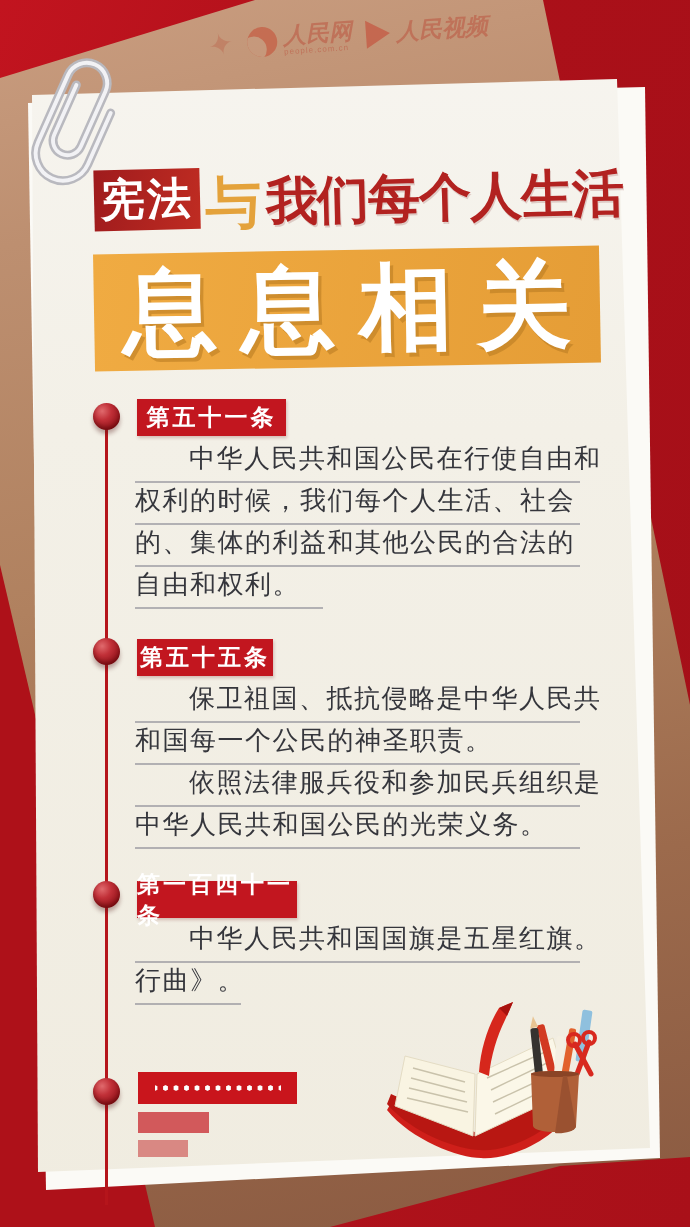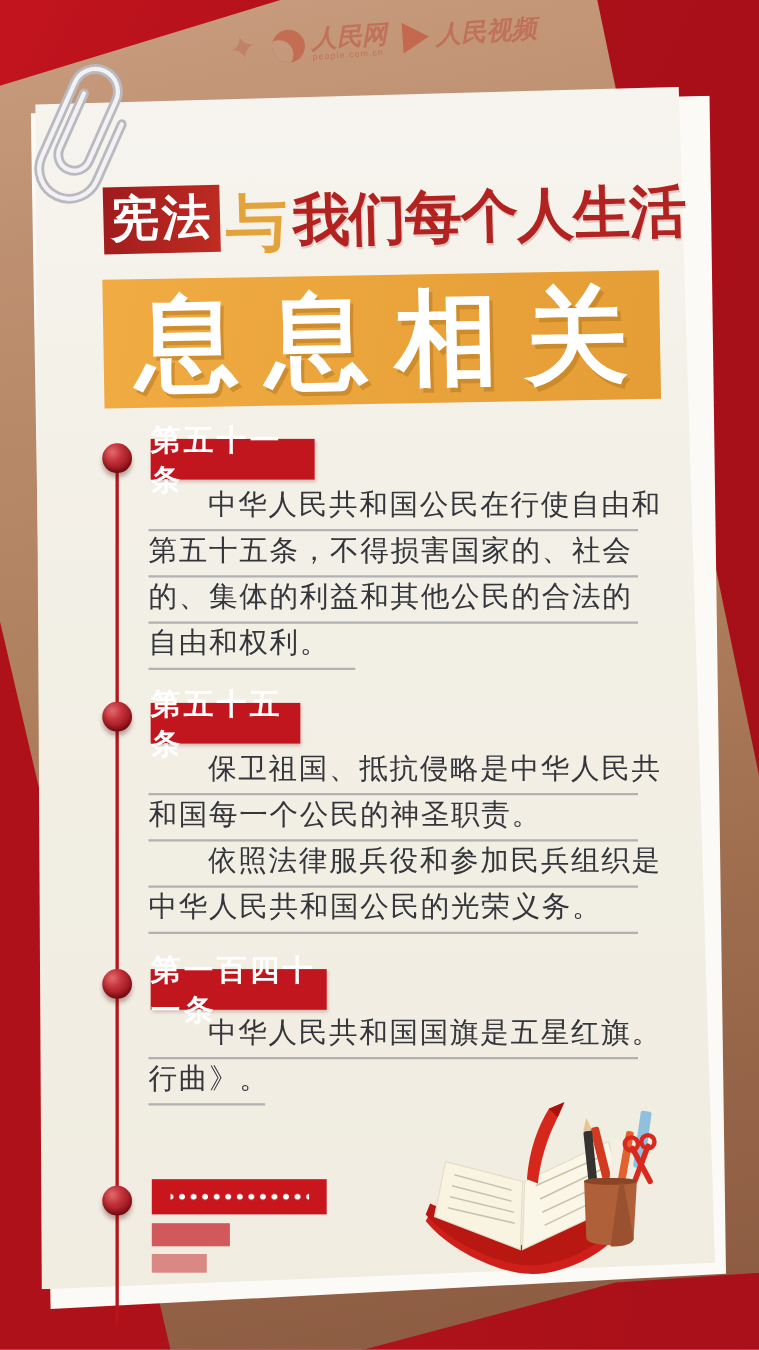--- a/index.html
+++ b/index.html
@@ -55,21 +55,21 @@
   
   .tl-line{position:absolute;left:105px;top:417px;width:3px;height:788px;background:#b5151b;}
   .pin{position:absolute;width:27px;height:27px;border-radius:50%;
     background:radial-gradient(circle at 34% 30%,#e06a6d 0%,#c13038 35%,#8d0f16 80%);
     box-shadow:0 4px 4px rgba(80,20,20,.35), inset 0 -3px 4px rgba(60,0,0,.4);}
   .pin-1{left:93px;top:403px;} .pin-2{left:93px;top:638px;}
   .pin-3{left:93px;top:881px;} .pin-4{left:93px;top:1078px;}
 
   
   .badge{position:absolute;height:37px;background:#c2161f;color:#fff;font-weight:bold;
-    font-size:27px;letter-spacing:3px;display:flex;align-items:center;justify-content:center;
+    font-size:23px;letter-spacing:3px;display:flex;align-items:center;justify-content:center;
     box-shadow:1px 2px 3px rgba(120,30,30,.25);}
   .badge-1{left:137px;top:399px;width:149px;}
   .badge-2{left:137px;top:639px;width:136px;}
   .badge-3{left:137px;top:881px;width:160px;}
 
   
   .textblock{position:absolute;left:135px;width:447px;color:#35363c;}
   .tb-1{top:441px;} .tb-2{top:681px;} .tb-3{top:921px;}
   .hline{position:relative;height:42px;display:flex;box-sizing:border-box;
     padding-bottom:7px;font-size:26px;letter-spacing:1.5px;white-space:nowrap;}
@@ -143,21 +143,21 @@
   <div class="pin pin-2"></div>
   <div class="pin pin-3"></div>
   <div class="pin pin-4"></div>
 
   <div class="badge badge-1">第五十一条</div>
   <div class="textblock tb-1">
     <div class="hline indent">
         <span>中华人民共和国公民在行使自由和</span>
       </div>
     <div class="hline">
-        <span>第五十五条，不得损害国家的、社会</span>
+        <span>权利的时候，我们每个人生活、社会</span>
       </div>
     <div class="hline">
         <span>的、集体的利益和其他公民的合法的</span>
       </div>
     <div class="hline short-mid">
         <span>自由和权利。</span>
       </div>
   </div>
 
   <div class="badge badge-2">第五十五条</div>

